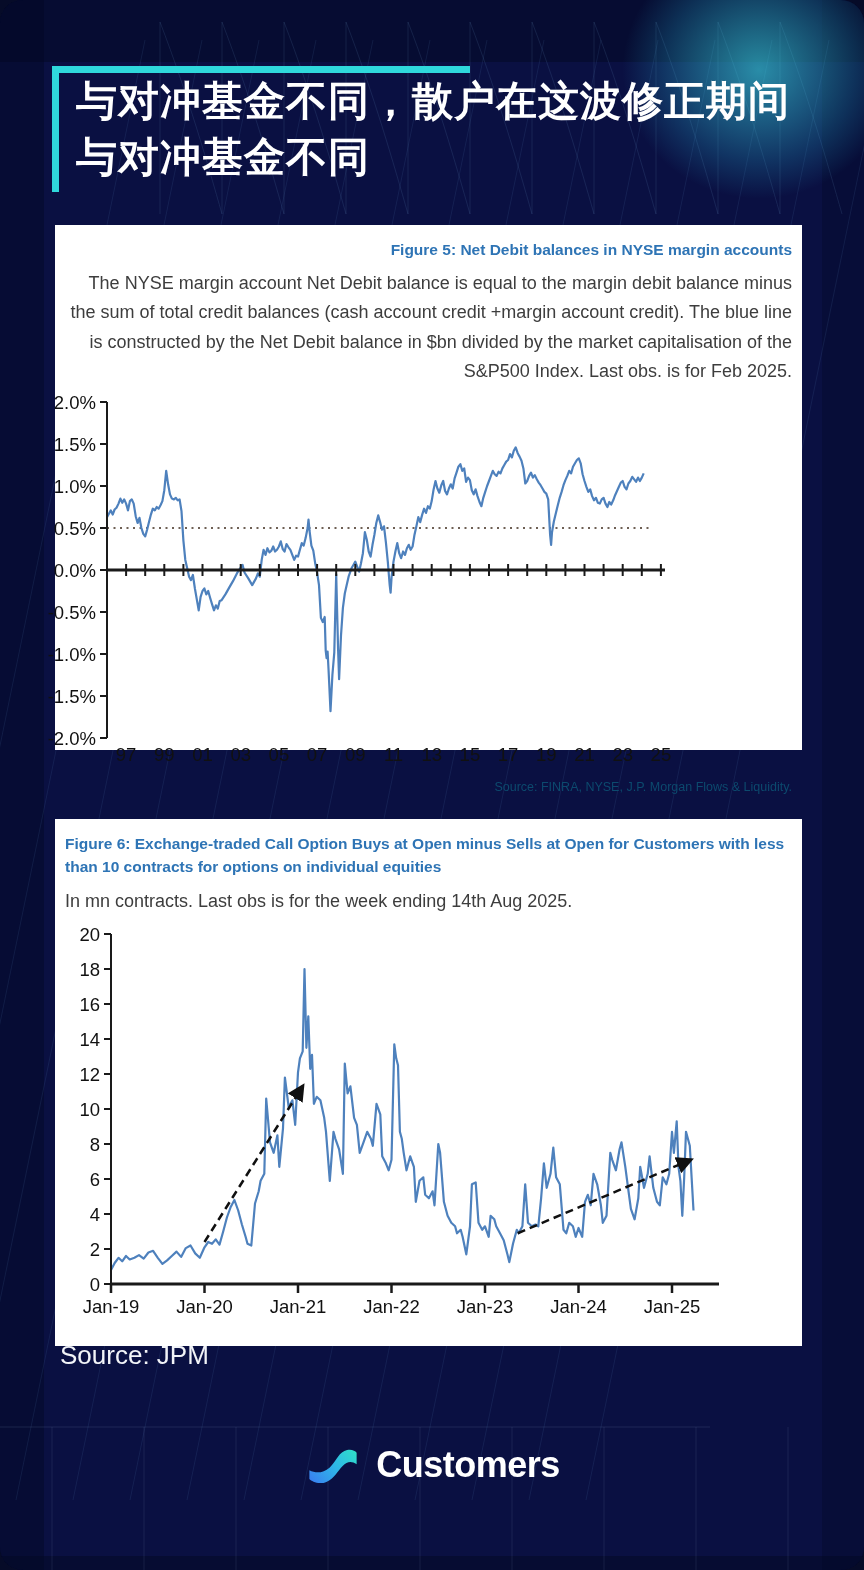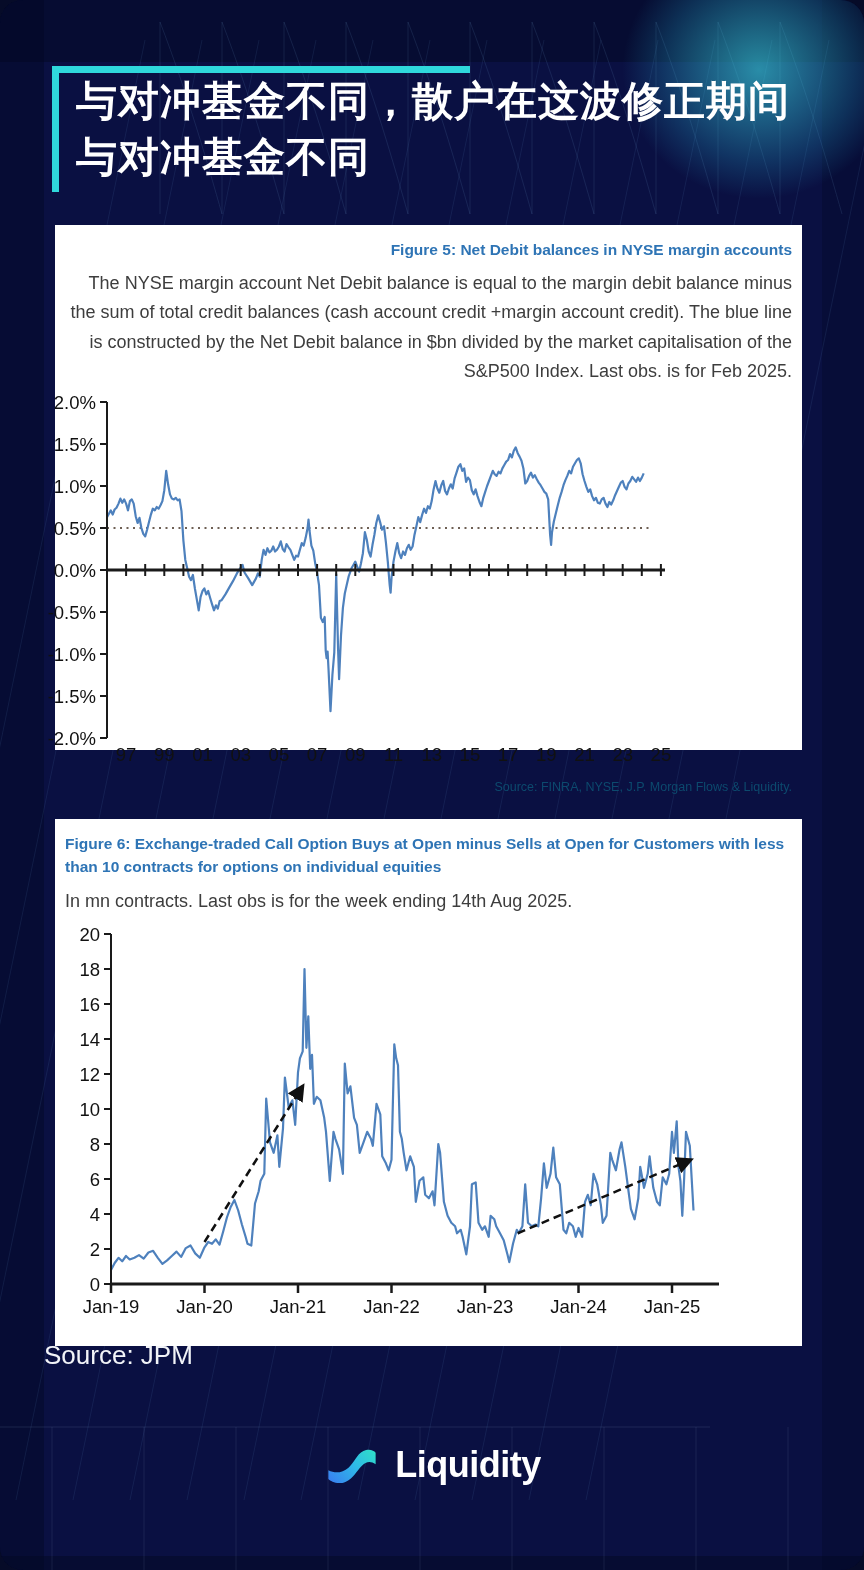--- a/index.html
+++ b/index.html
@@ -17,21 +17,21 @@
   .page-title{position:absolute;left:76px;top:74px;z-index:3;color:#fff;font-weight:700;
               font-size:41px;line-height:1.36;letter-spacing:1px;margin:0;}
   .panel{position:absolute;left:55px;width:747px;background:#fff;z-index:2;}
   .panel-1{top:225px;height:525px;text-align:right;}
   .panel-2{top:787px;height:527px;margin-top:32px;}
   .fig-title{margin:13px 10px 0;color:#2E74B5;font-weight:700;font-size:15.5px;line-height:1.5;}
   .fig-sub{margin:8px 10px 0;color:#3d3d3d;font-size:18px;line-height:1.62;}
   .chart{display:block;margin:6px 0 0 4px;overflow:visible;}
   .chart text{font-family:"Liberation Sans",sans-serif;}
   .fig-source{margin:10px 10px 0;color:#0c4a6e;font-size:12.5px;}
-  .page-source{position:absolute;left:44px;top:1340px;z-index:3;color:#F2F4F8;font-size:26px;font-weight:400;text-align:center;}
+  .page-source{position:absolute;left:60px;top:1340px;z-index:3;color:#F2F4F8;font-size:26px;font-weight:400;text-align:center;}
   .brand{position:absolute;left:0;right:0;top:1437px;z-index:3;display:flex;justify-content:center;
          align-items:center;gap:14px;}
   .brand-name{color:#fff;font-size:36px;font-weight:700;letter-spacing:-.5px;}
 </style>
 </head>
 <body>
 
 <div class="canvas" style="background: rgb(10, 16, 66);">
   <div class="edge-top"></div>
   <div class="edge-left"></div>
@@ -228,15 +228,15 @@
     <svg width="58" height="56" viewBox="0 0 66 64">
       <defs>
         <linearGradient id="lg" x1="0" y1="60" x2="62" y2="8" gradientUnits="userSpaceOnUse">
           <stop offset="0" stop-color="#3D6BF2"></stop>
           <stop offset="0.55" stop-color="#2EB8E8"></stop>
           <stop offset="1" stop-color="#30E8C0"></stop>
         </linearGradient>
       </defs>
       <path fill="url(#lg)" d="M6 38 C 14 42 22 41 29 35 C 36 29 38 20 46 16 C 52 13 58 15 60 18 L 60 31 C 54 27 49 28 44 33 C 38 39 35 47 26 51 C 17 55 9 51 6 48 Z"></path>
     </svg>
-    <span class="brand-name">Liquidity</span>
+    <span class="brand-name">Customers</span>
   </footer>
 </div>
 
 </body></html>

